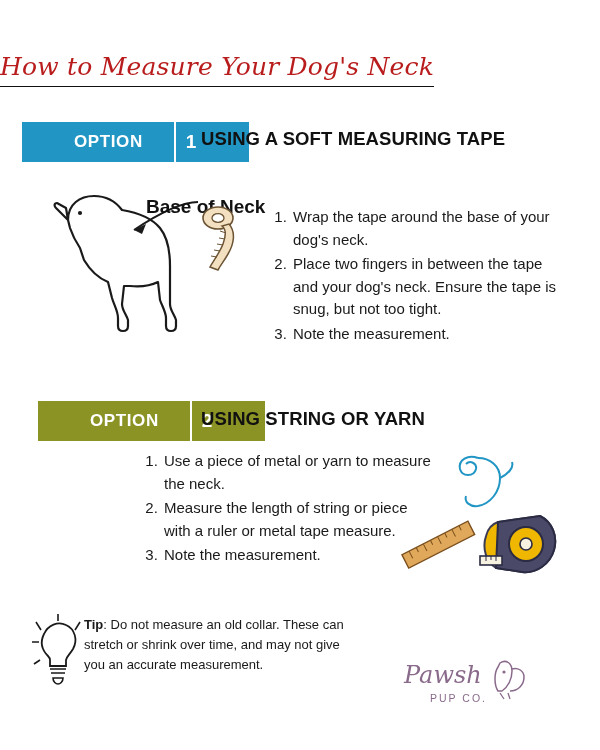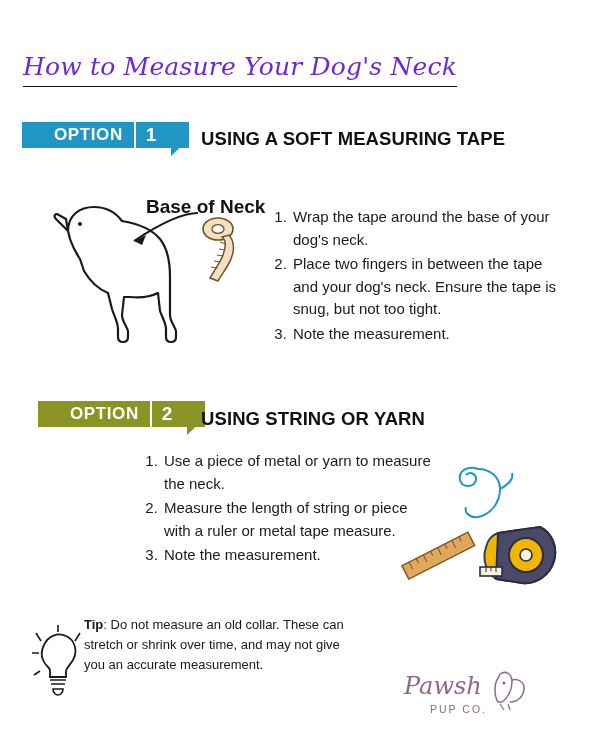--- a/index.html
+++ b/index.html
@@ -13,43 +13,43 @@
     position: relative;
     overflow: hidden;
   }
 
   
   .title {
     position: absolute;
     top: 52px;
     left: 0;
     width: 480px;
-    text-align: center;
     font-family: "DejaVu Serif", serif;
     font-style: italic;
     font-size: 25px;
     letter-spacing: 0.2px;
-    color: #6d28d9;
+    color: #b91c1c;
   }
   .title span {
     border-bottom: 1.5px solid #111;
     padding-bottom: 5px;
     display: inline-block;
   }
 
   
   .banner {
     position: absolute;
-    height: 26px;
+    height: 40px;
     display: flex;
     align-items: stretch;
     color: #ffffff;
     font-weight: bold;
     font-size: 17px;
     letter-spacing: 0.6px;
+    gap: 20px;
   }
   .banner .band {
     display: flex;
     align-items: center;
     padding: 0 11px 0 20px;
   }
   .banner .numwrap {
     display: flex;
     align-items: center;
     padding: 0 14px 0 10px;
@@ -124,21 +124,21 @@
     position: absolute;
     top: 615px;
     left: 84px;
     width: 260px;
     font-size: 13px;
     line-height: 1.55;
   }
   .tip b { font-weight: bold; }
 
   
-  .art { position: absolute; margin-top: 11px; }
+  .art { position: absolute; }
   .dog { top: 186px; left: 50px; }
   .tape1 { top: 202px; left: 196px; }
   .arrow1 { top: 196px; left: 122px; }
   .string-art { top: 452px; left: 452px; }
   .ruler-art { top: 515px; left: 400px; }
   .tapemeasure-art { top: 512px; left: 478px; }
   .bulb { top: 612px; left: 30px; }
   .logo { top: 655px; left: 400px; }
 
   .logo-text {

